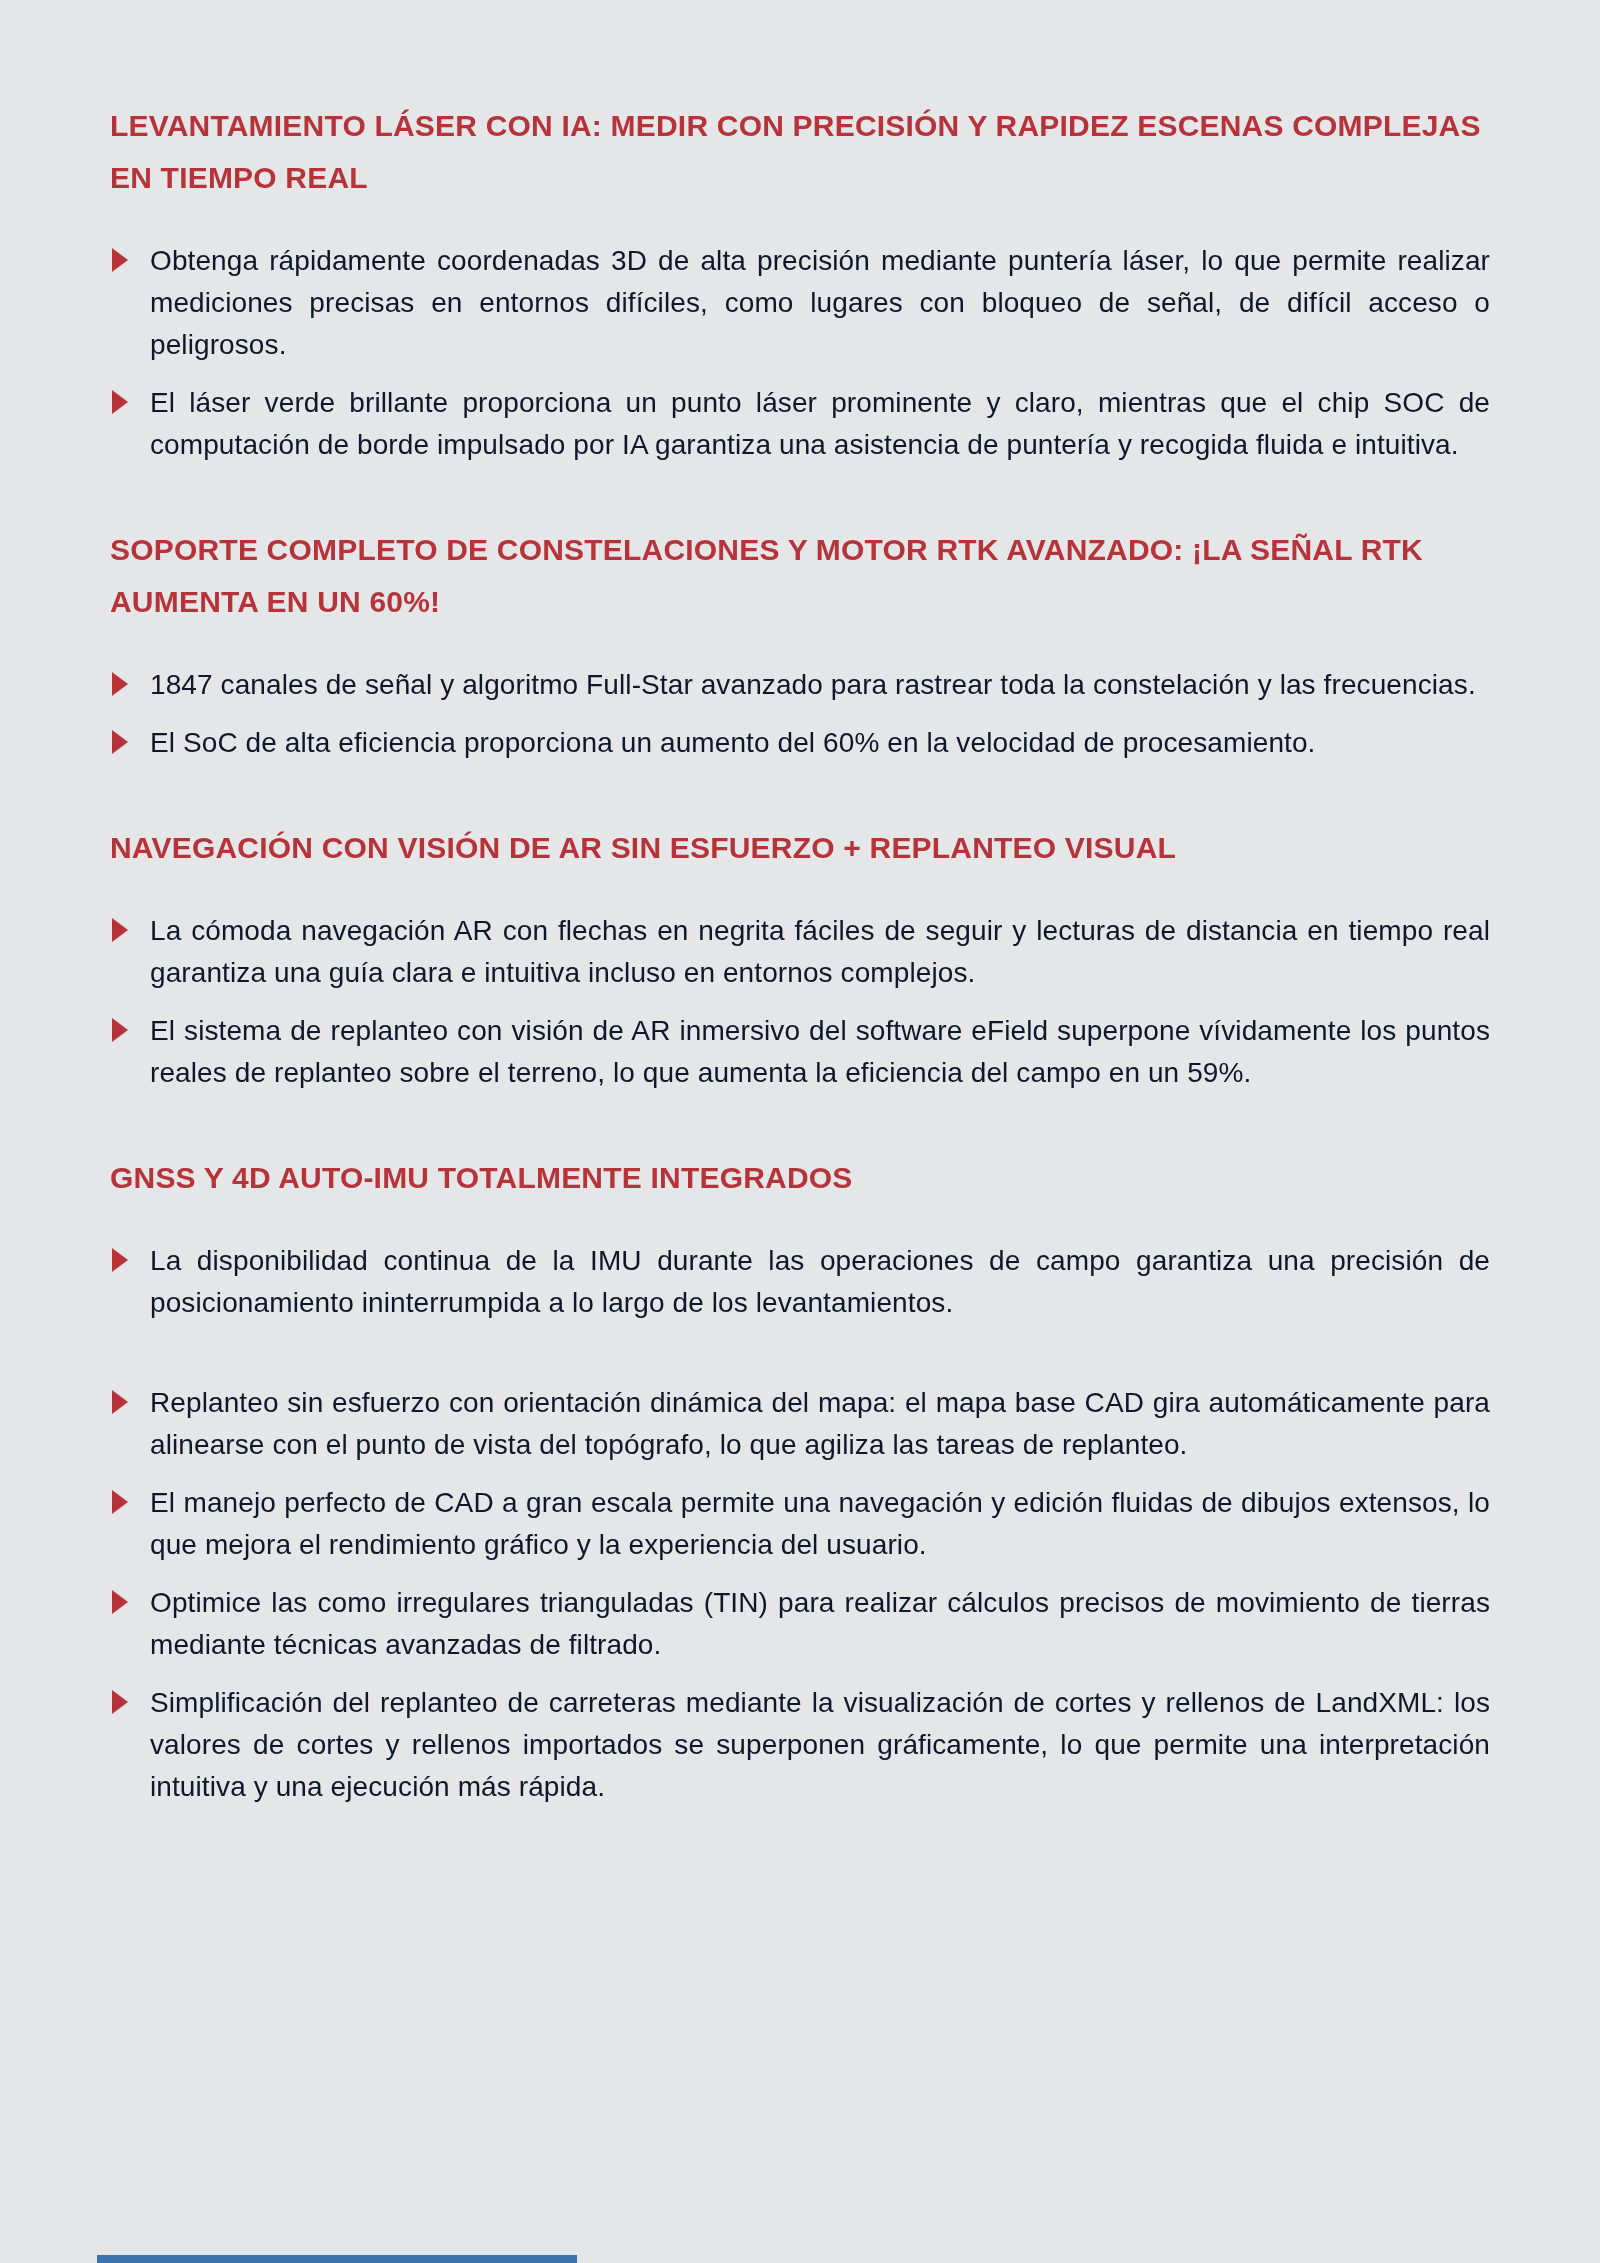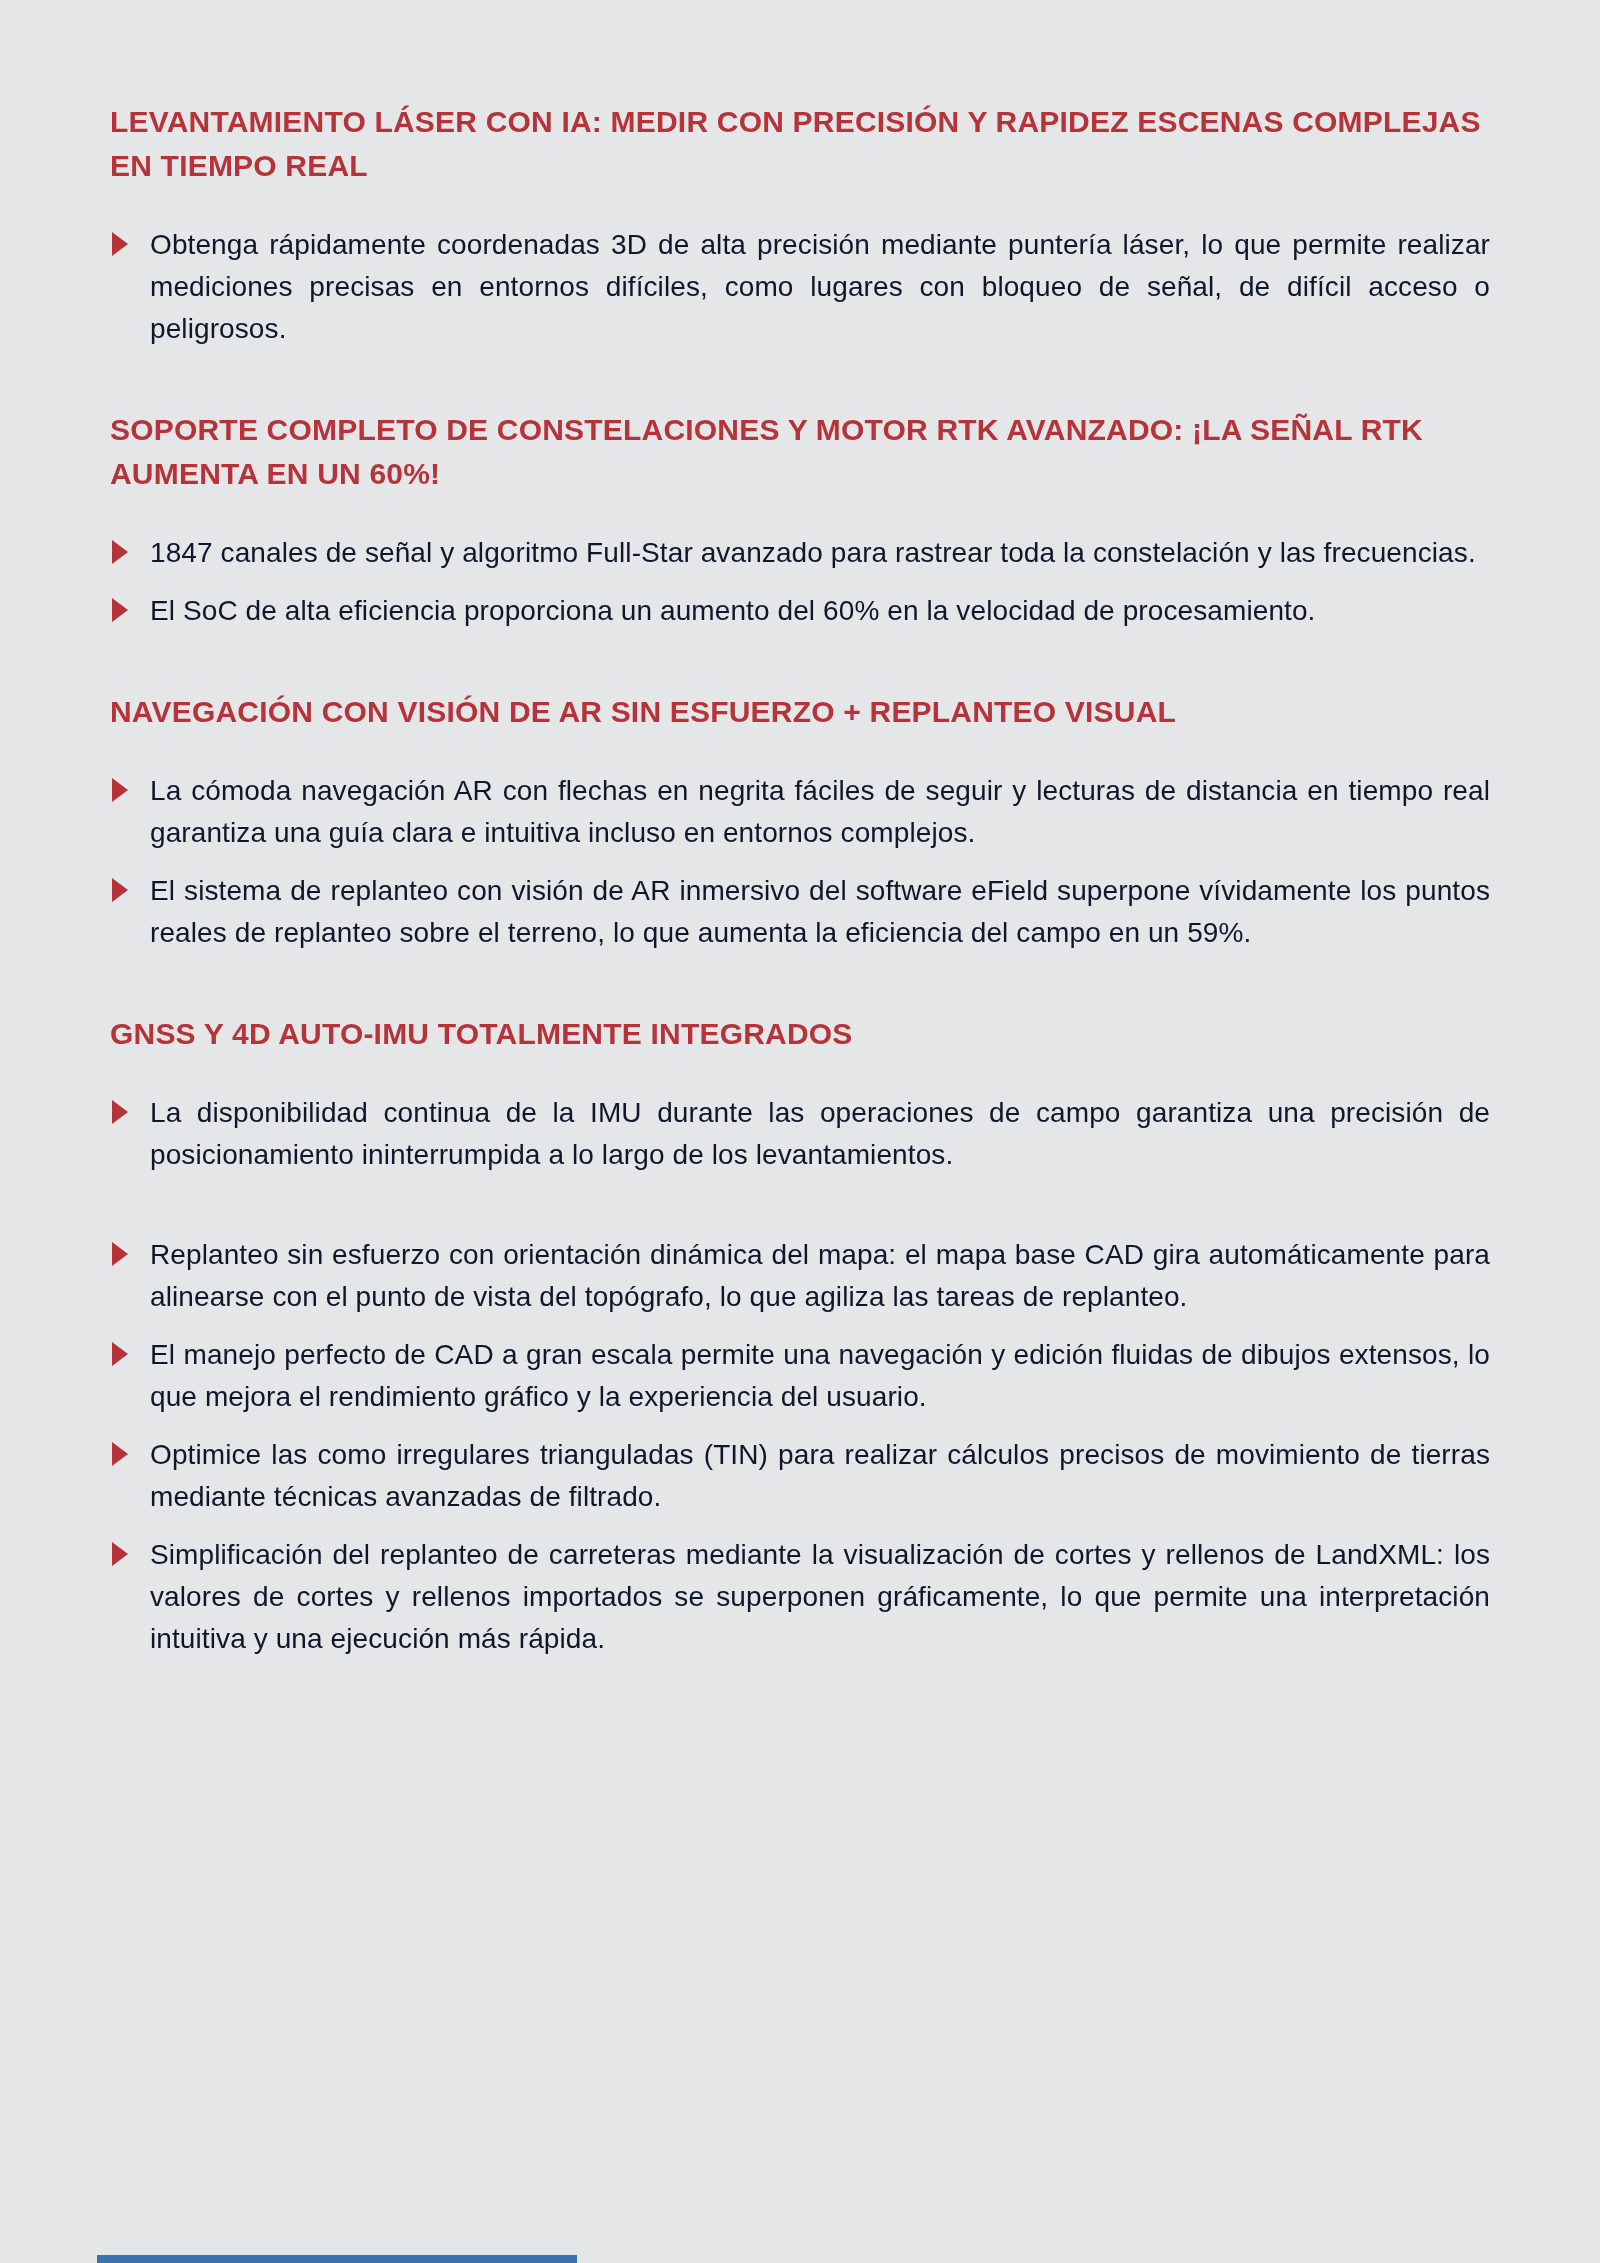--- a/index.html
+++ b/index.html
@@ -20,21 +20,21 @@
     min-height: 2263px;
     padding: 100px 110px 40px 110px;
     box-sizing: border-box;
   }
   .doc-section {
     margin-bottom: 58px;
   }
   .section-heading {
     color: #b6333a;
     font-size: 30px;
-    line-height: 44px;
+    line-height: 52px;
     font-weight: bold;
     letter-spacing: 0.2px;
     margin: 0 0 36px 0;
     max-width: 1385px;
   }
   .bullet {
     position: relative;
     padding-left: 40px;
     margin: 0 0 16px 0;
     max-width: 1382px;
@@ -72,20 +72,24 @@
 </head>
 <body>
 
 <div class="page">
 
   <section class="doc-section">
     <h2 class="section-heading">LEVANTAMIENTO LÁSER CON IA: MEDIR CON PRECISIÓN Y RAPIDEZ ESCENAS COMPLEJAS EN TIEMPO REAL</h2>
     <div class="bullet">
       <span class="arrow"></span>
       <p class="bullet-text">Obtenga rápidamente coordenadas 3D de alta precisión mediante puntería láser, lo que permite realizar mediciones precisas en entornos difíciles, como lugares con bloqueo de señal, de difícil acceso o peligrosos.</p>
+    </div>
+    <div class="bullet">
+      <span class="arrow"></span>
+      <p class="bullet-text">El láser verde brillante proporciona un punto láser prominente y claro, mientras que el chip SOC de computación de borde impulsado por IA garantiza una asistencia de puntería y recogida fluida e intuitiva.</p>
     </div>
   </section>
 
   <section class="doc-section">
     <h2 class="section-heading">SOPORTE COMPLETO DE CONSTELACIONES Y MOTOR RTK AVANZADO: ¡LA SEÑAL RTK AUMENTA EN UN 60%!</h2>
     <div class="bullet">
       <span class="arrow"></span>
       <p class="bullet-text">1847 canales de señal y algoritmo Full-Star avanzado para rastrear toda la constelación y las frecuencias.</p>
     </div>
     <div class="bullet">

